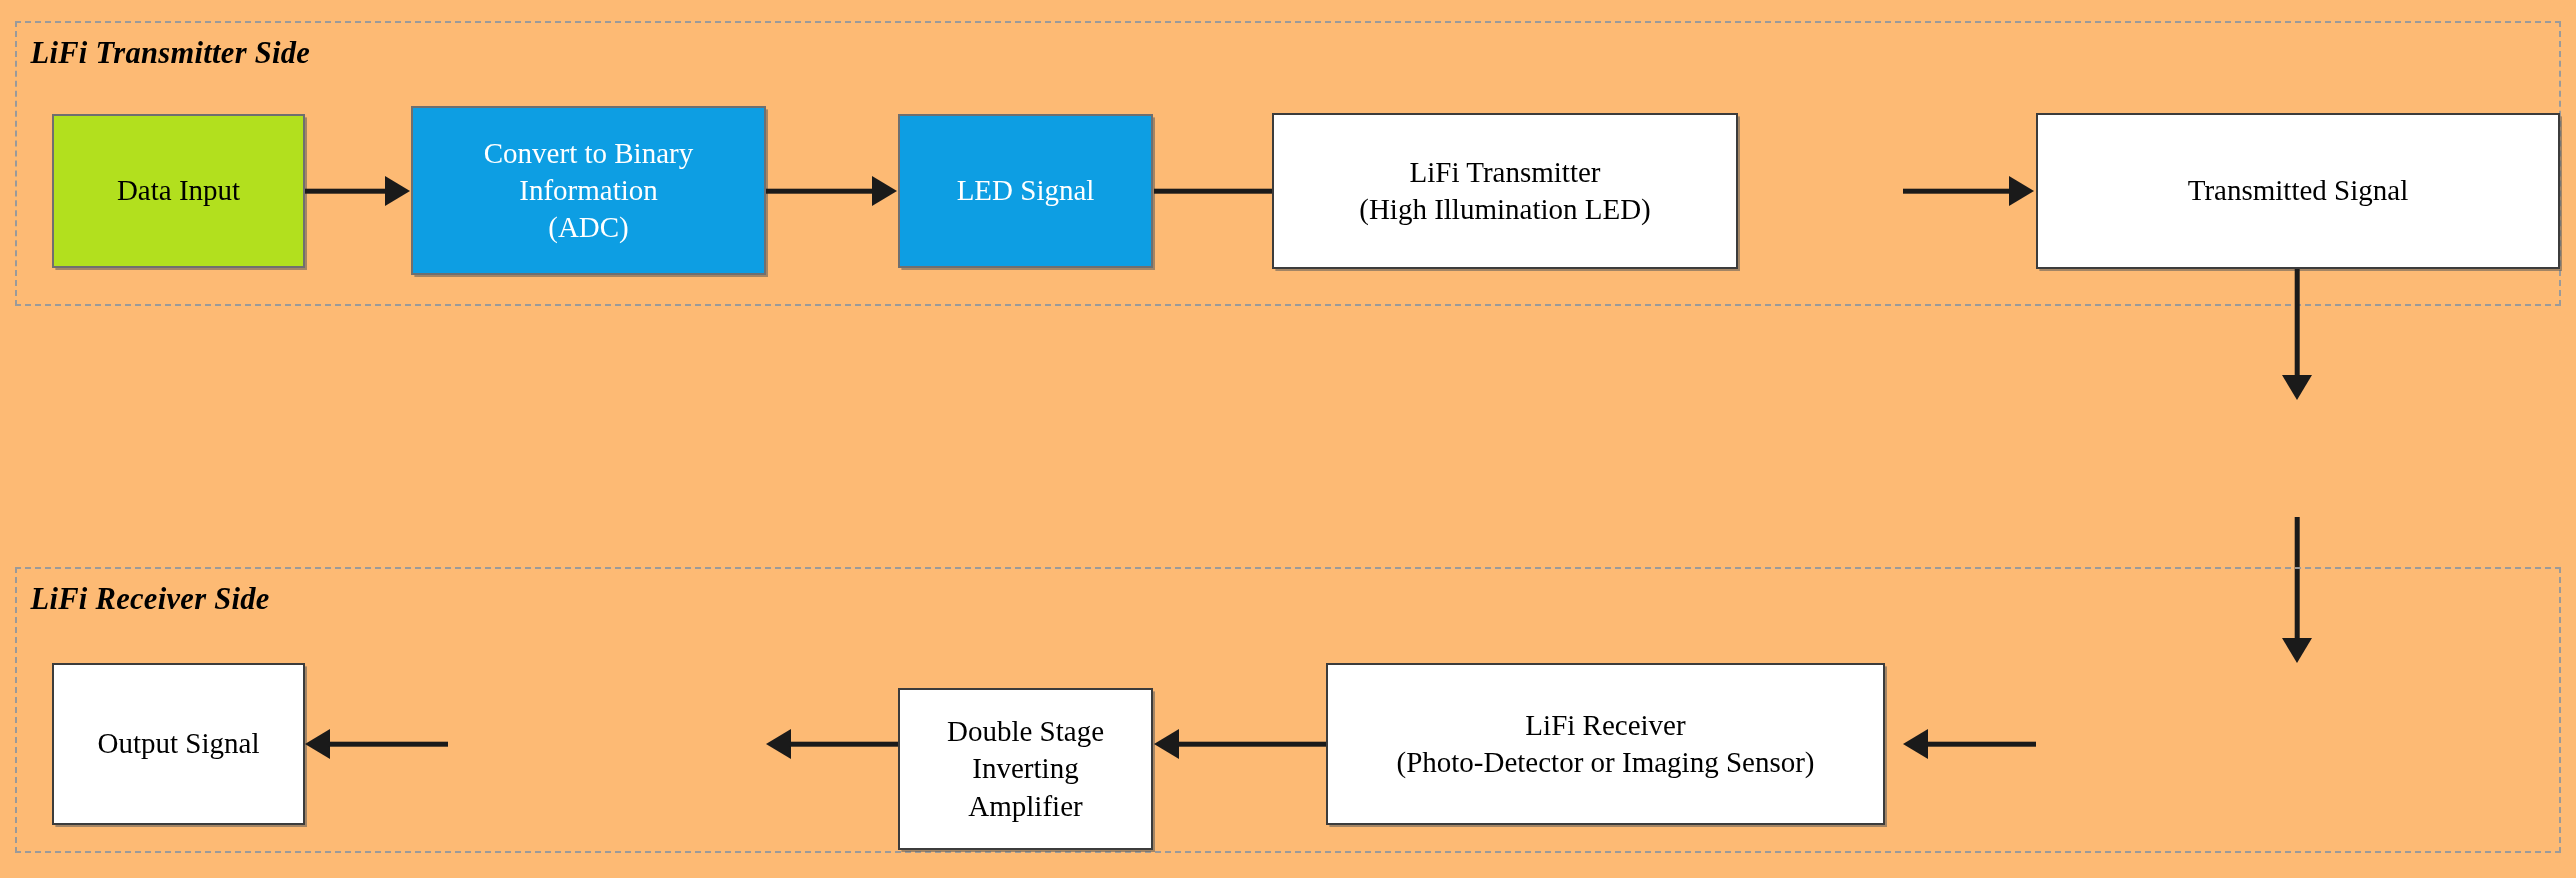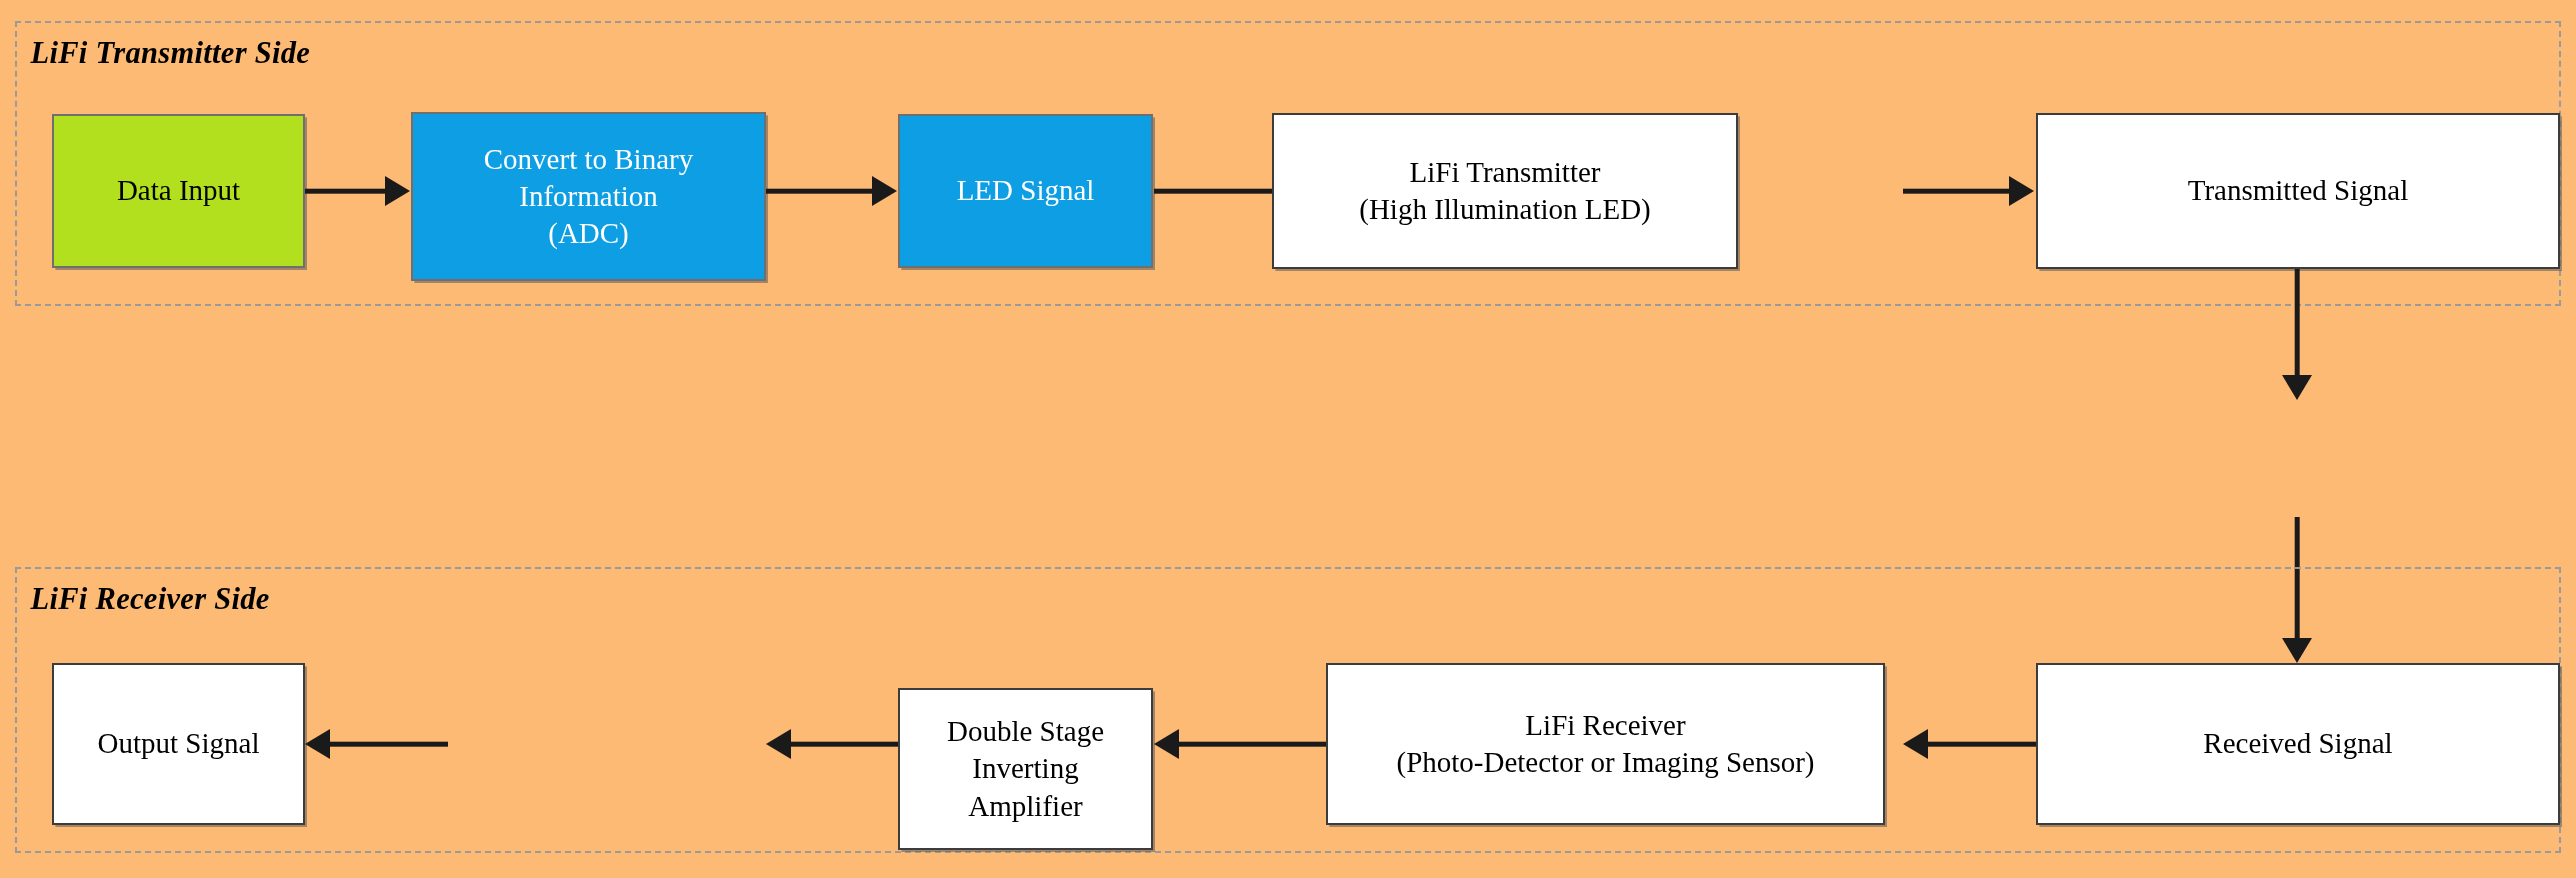--- a/index.html
+++ b/index.html
@@ -104,21 +104,21 @@
 
   <div class="box green" style="left:52px; top:114px; width:253px; height:154px;">
     <span class="label">Data Input</span>
   </div>
 
   <div class="conn" style="left:305px; top:176px; width:106px; height:30.5px;">
     <div class="shaft-h" style="left:0; width:82px;"></div>
     <div class="arrowhead arrow-right" style="left:80px; top:0;"></div>
   </div>
 
-  <div class="box blue" style="left:411px; top:112px; width:355px; height:169px;">
+  <div class="box blue" style="left:411px; top:106px; width:355px; height:169px;">
     <span class="label">Convert to Binary
 Information
 (ADC)</span>
   </div>
 
   <div class="conn" style="left:766px; top:176px; width:133px; height:30.5px;">
     <div class="shaft-h" style="left:0; width:109px;"></div>
     <div class="arrowhead arrow-right" style="left:106px; top:0;"></div>
   </div>
 
@@ -188,18 +188,15 @@
   <div class="box overflow" style="left:1326px; top:663px; width:559px; height:162px;">
     <span class="label">LiFi Receiver
 (Photo-Detector or Imaging Sensor)</span>
   </div>
 
   <div class="conn" style="left:1903px; top:729px; width:133px; height:30.5px;">
     <div class="arrowhead arrow-left" style="left:0; top:0;"></div>
     <div class="shaft-h" style="left:22.5px; width:110px;"></div>
   </div>
 
-  <div class="box" style="left:2036px; top:663px; width:524px; height:162px;">
-    <span class="label">Received Signal</span>
-  </div>
 
 </div>
 
 
 </body></html>

